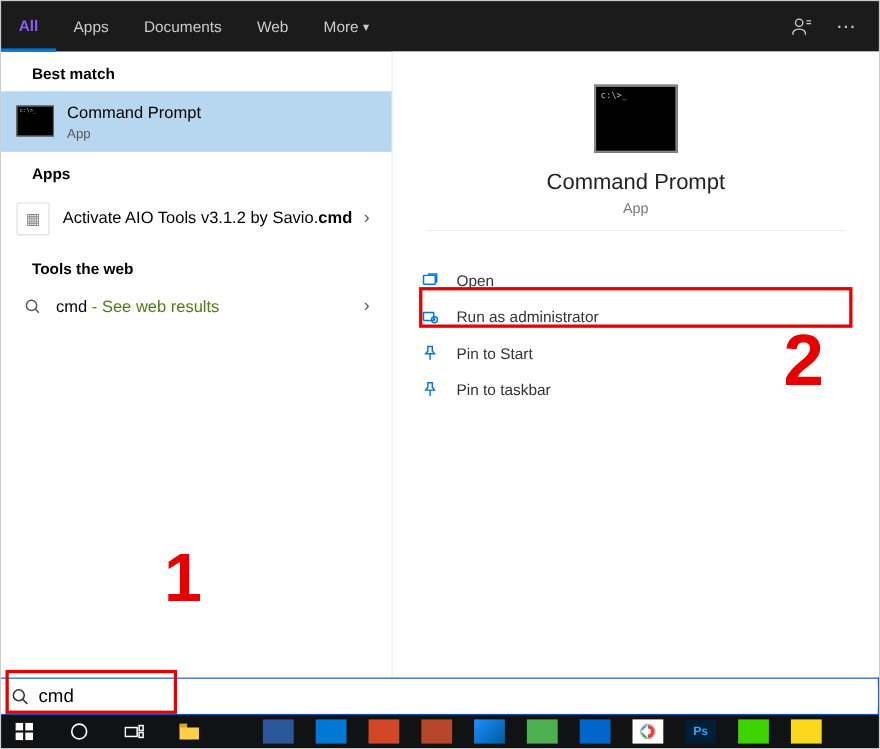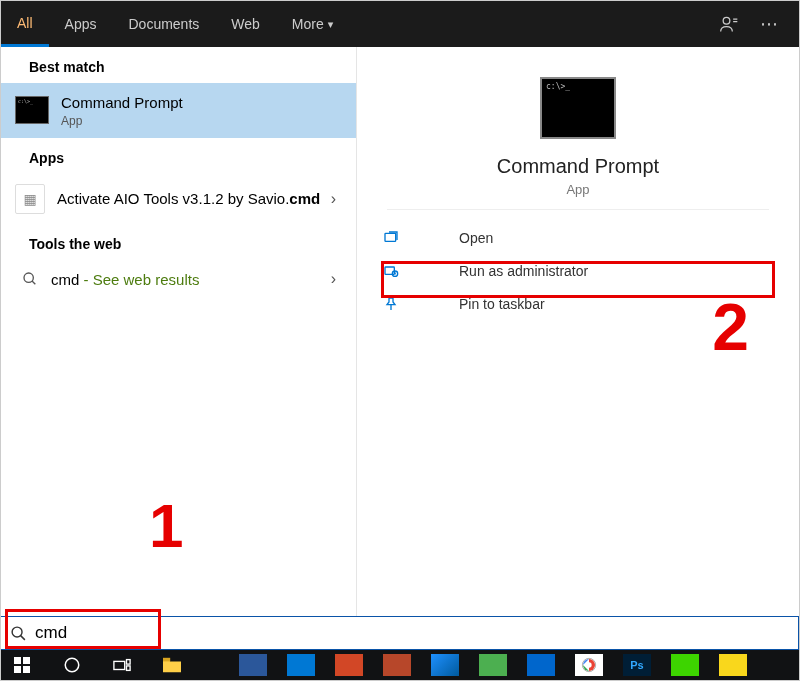--- a/index.html
+++ b/index.html
@@ -25,22 +25,22 @@
   }
   .tab {
     padding: 0 16px;
     display: flex;
     align-items: center;
     cursor: pointer;
     color: #ccc;
   }
   .tab.active {
     border-bottom: 3px solid #0078d4;
-    color: #fdba74;
-    font-weight: 400;
+    color: #8b5cf6;
+    font-weight: 700;
   }
   .tab .chev { margin-left: 4px; font-size: 11px;}
   .topbar-spacer { flex: 1; }
   .top-icon {
     width: 40px; display:flex; align-items:center; justify-content:center;
     color:#ccc; font-size:18px; cursor:pointer;
   }
 
   
   .content {
@@ -141,26 +141,25 @@
     text-align: center;
     font-size: 13px;
     color: #777;
     padding: 4px 0 12px;
     border-bottom: 1px solid #eee;
     margin: 0 30px 20px;
   }
   .action-list { padding: 0 26px; }
   .action-item {
     display: flex;
-    align-items: flex-start;
+    align-items: flex-end;
     height: 33px;
     cursor: pointer;
     font-size: 14px;
     color: #333;
-    gap: 44px;
   }
   .action-ico {
     width: 26px; color: #0078d4; font-size: 15px; text-align: center;
     margin-right: 6px;
   }
   .action-item.highlight {
     outline: 3px solid #e60000;
     outline-offset: -1px;
   }
 
@@ -321,20 +320,29 @@
       </div>
       <div class="action-item highlight">
         <span class="action-ico">
           <svg width="16" height="16" viewBox="0 0 24 24" fill="none" stroke="#0078d4" stroke-width="2">
               <rect x="3" y="6" width="14" height="11" rx="1"></rect>
               <circle cx="18" cy="16" r="4"></circle>
               <path d="M18 14v2l1 1"></path>
             </svg>
         </span>
         <span>Run as administrator</span>
+      </div>
+      <div class="action-item">
+        <span class="action-ico">
+          <svg width="16" height="16" viewBox="0 0 24 24" fill="none" stroke="#0078d4" stroke-width="2">
+              <path d="M9 3l6 0 0 6 3 4-12 0 3-4z"></path>
+              <line x1="12" y1="13" x2="12" y2="21"></line>
+            </svg>
+        </span>
+        <span>Pin to Start</span>
       </div>
       <div class="action-item">
         <span class="action-ico">
           <svg width="16" height="16" viewBox="0 0 24 24" fill="none" stroke="#0078d4" stroke-width="2">
               <path d="M9 3l6 0 0 6 3 4-12 0 3-4z"></path>
               <line x1="12" y1="13" x2="12" y2="21"></line>
             </svg>
         </span>
         <span>Pin to taskbar</span>
       </div>

